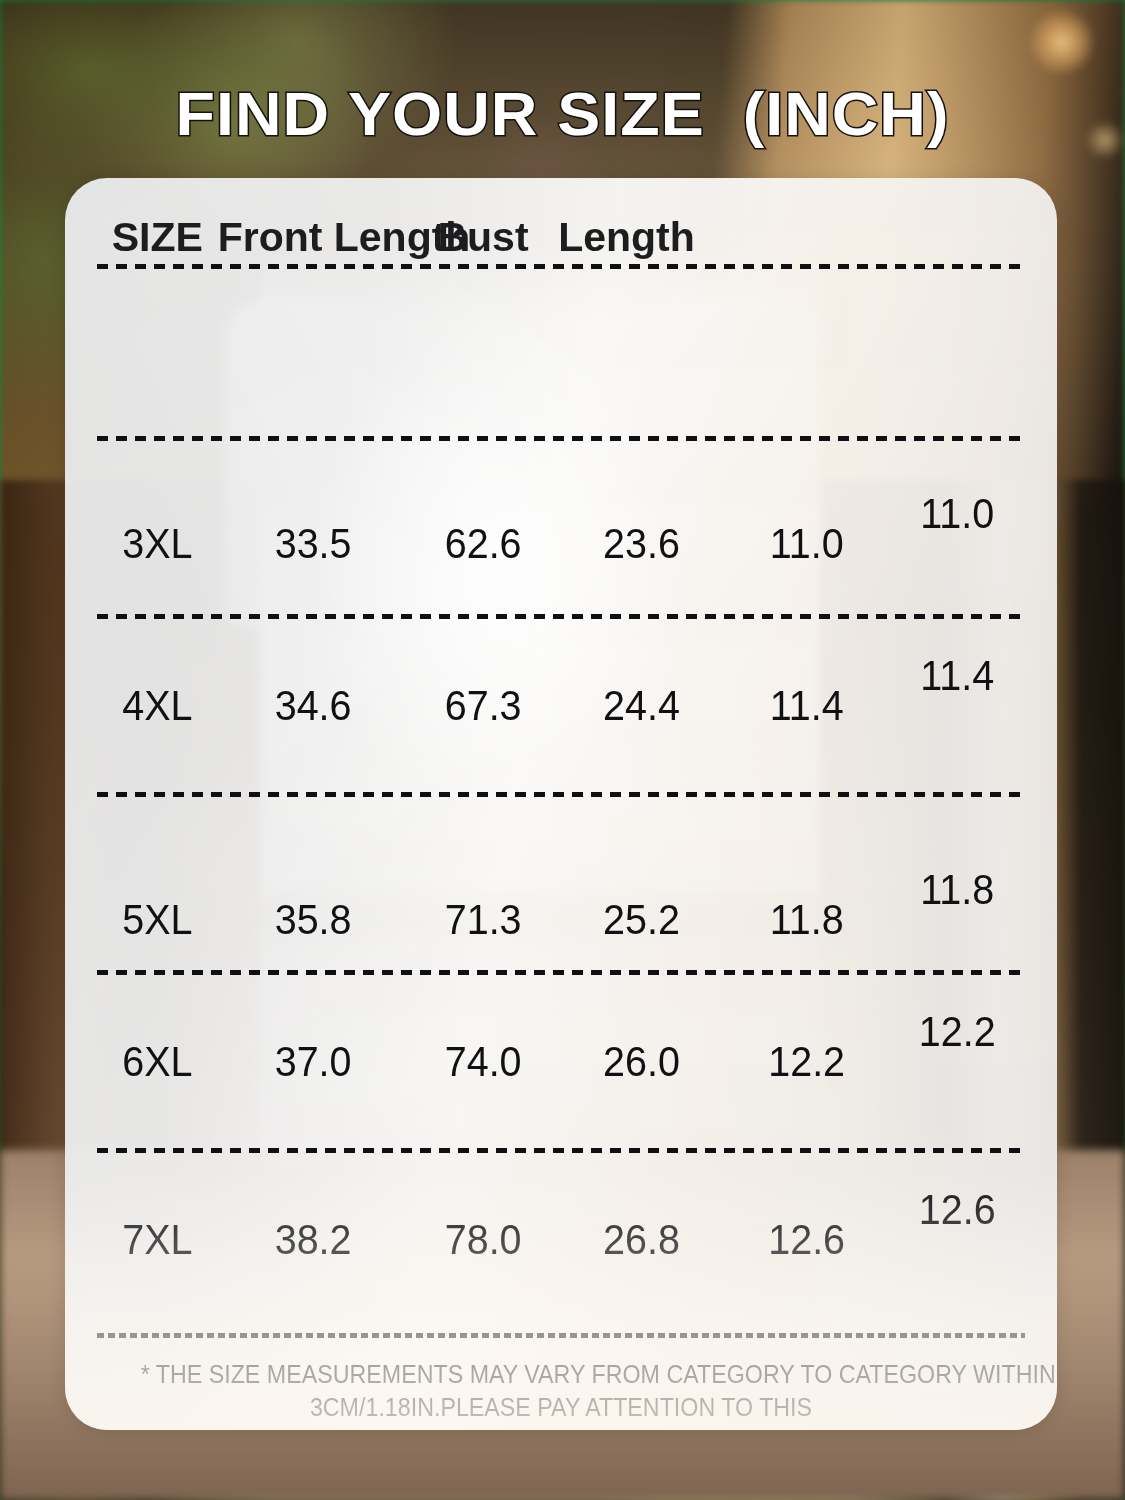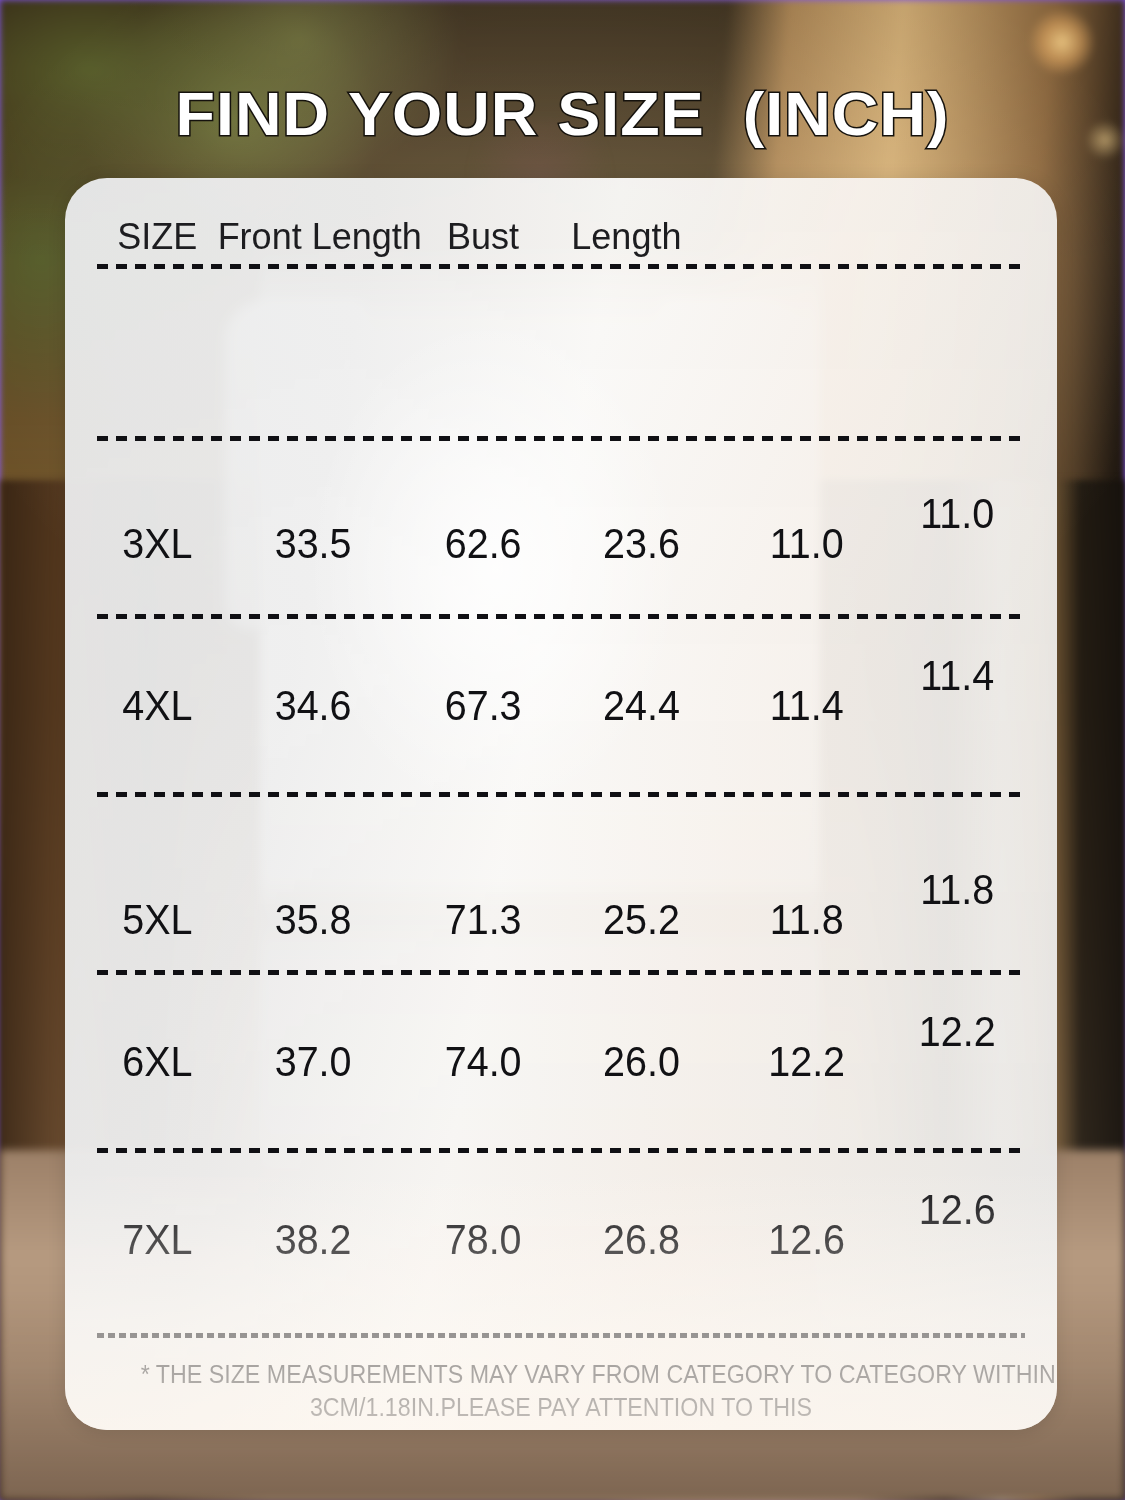--- a/index.html
+++ b/index.html
@@ -7,21 +7,21 @@
   html, body {
     width:1125px; height:1500px;
     overflow:hidden;
     font-family:"Liberation Sans", sans-serif;
   }
 
   
   #stage {
     position:relative;
     width:1125px; height:1500px;
-    background:#8b5cf6;
+    background:#15803d;
     overflow:hidden;
   }
 
   .bg-layer { position:absolute; inset:0; }
 
   
   .bg-base {
     background:
       
       radial-gradient(circle 34px at 1062px 42px, rgba(255,214,140,.95) 0%, rgba(255,190,110,.55) 55%, rgba(255,180,100,0) 100%),
@@ -214,22 +214,22 @@
   .c-size     { width:13.0%; }
   .c-front    { width:20.5%; }
   .c-bust     { width:16.2%; }
   .c-shoulder { width:18.0%; }
   .c-sleeve   { width:17.6%; }
   .c-collar   { width:14.7%; }
 
   
   #header-row { top:28px; height:62px; }
   #header-row .cell {
-    font-size:36px;
-    font-weight:400;
+    font-size:41px;
+    font-weight:700;
     color:#1d1d20;
   }
 
   
   .data-row { height:96px; }
   .data-row .cell {
     font-size:42px;
     font-weight:400;
     color:#111114;
     transform:scaleX(.94);

